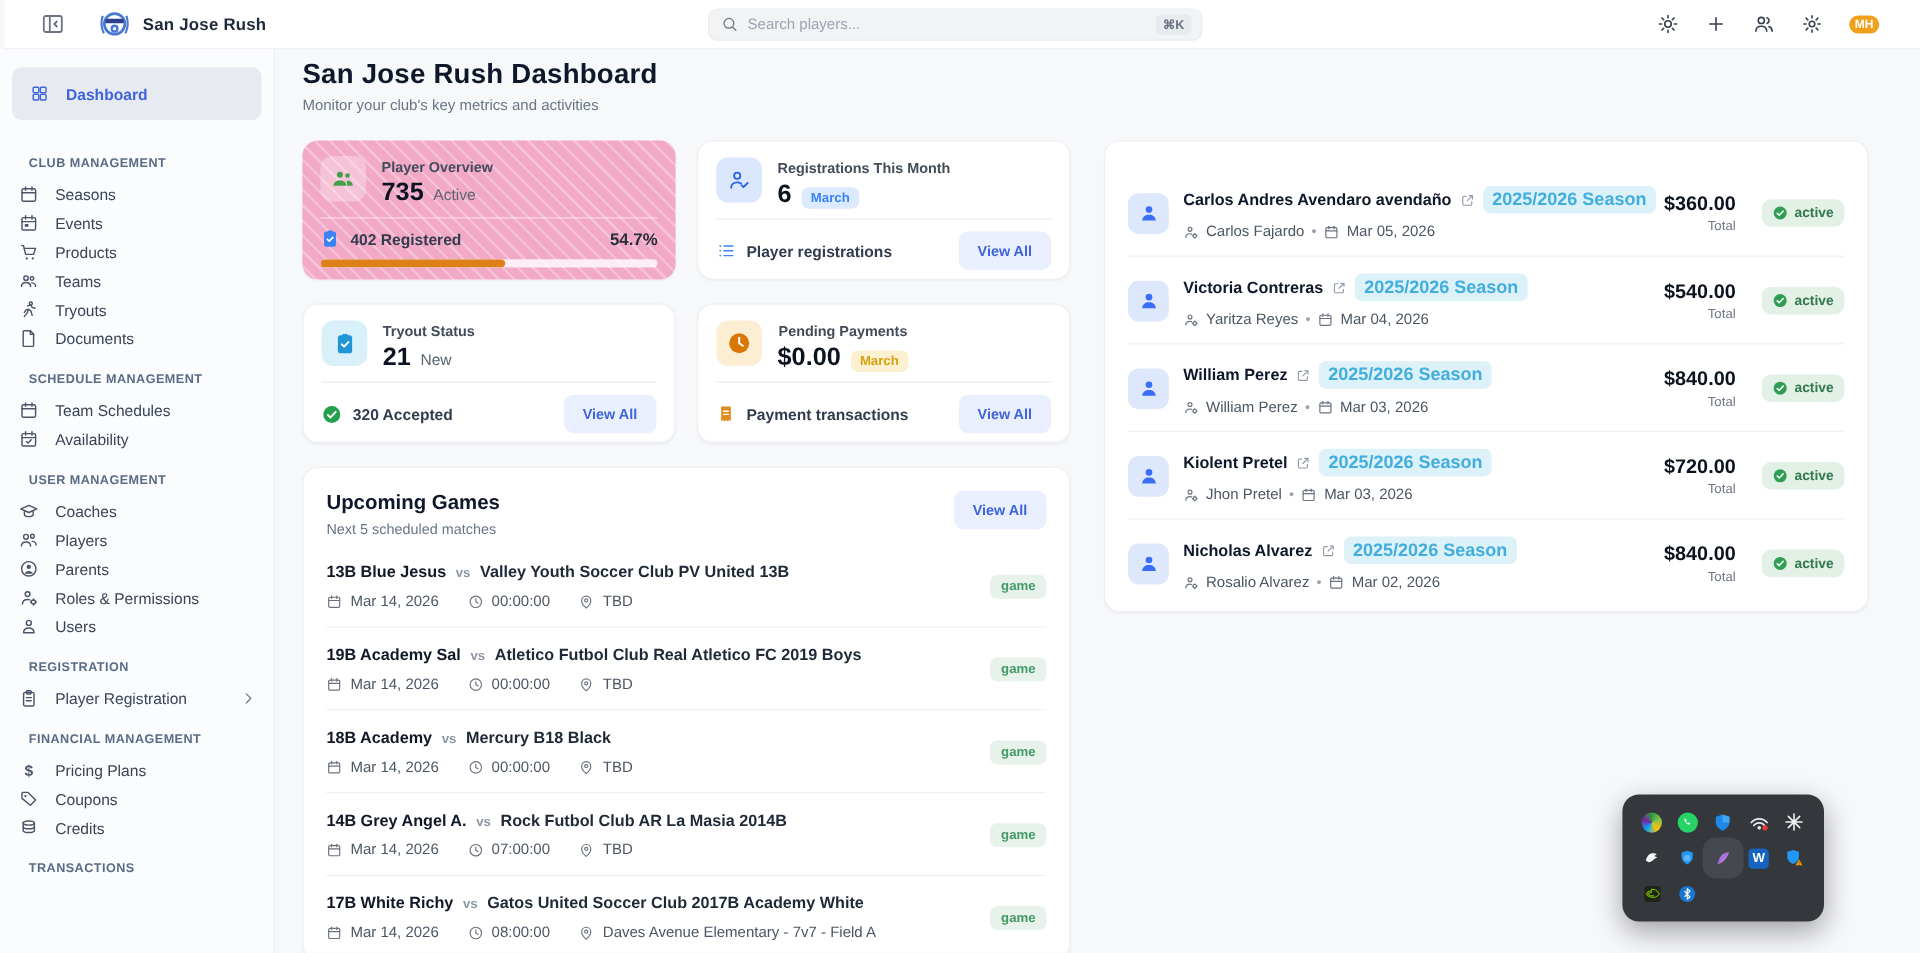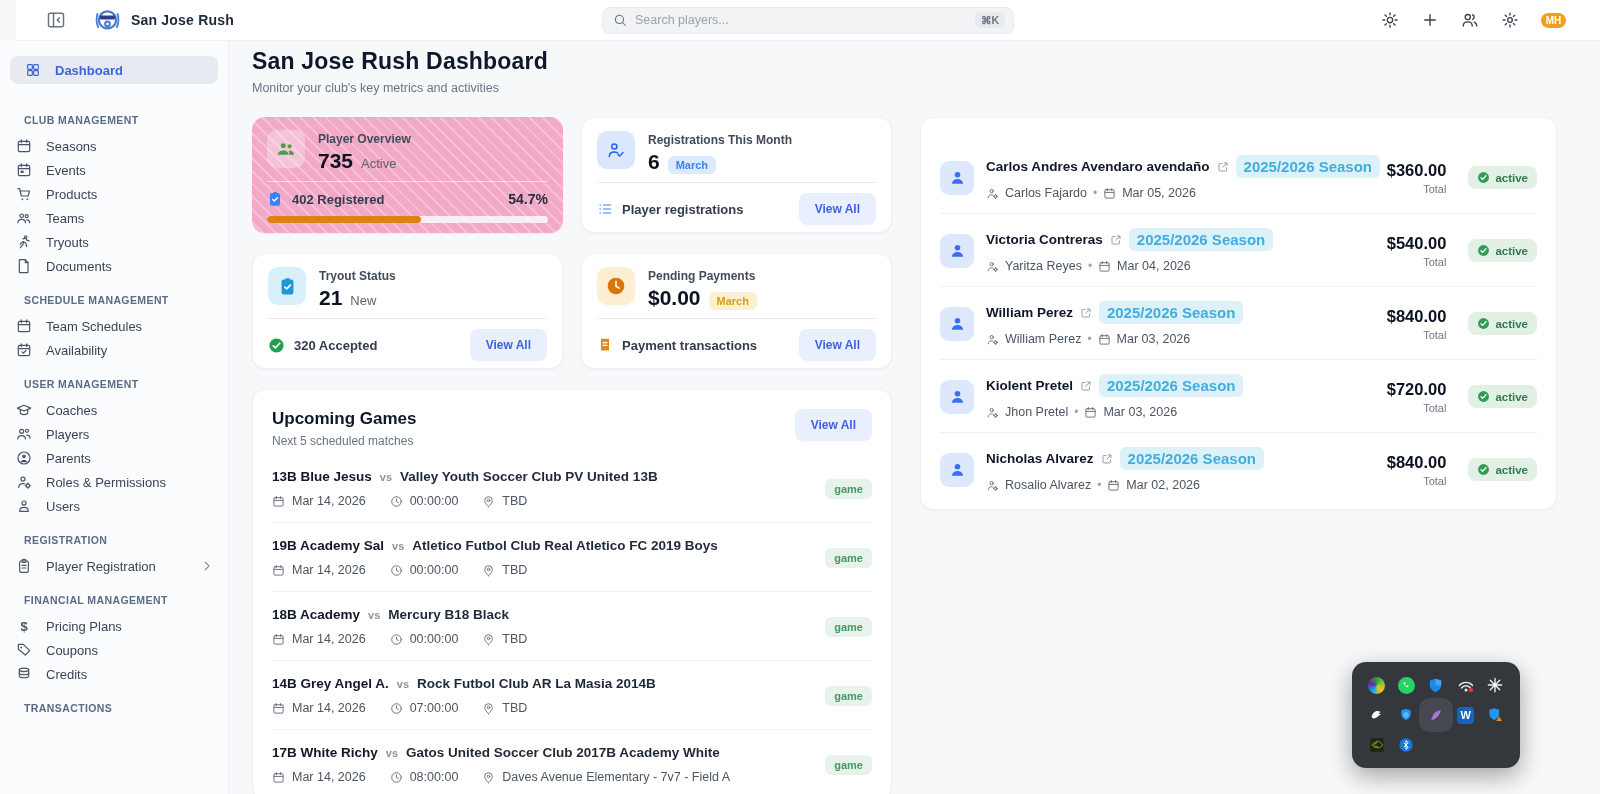--- a/index.html
+++ b/index.html
@@ -2,37 +2,37 @@
 <html><head>
 <meta charset="utf-8">
 <style>
   * { margin:0; padding:0; box-sizing:border-box; }
   html,body { width:1600px; height:794px; overflow:hidden; }
   body { background:#f7f8fa; font-family:"Liberation Sans", sans-serif; color:#1b2433; position:relative; }
   svg { display:block; }
   .ic { stroke:currentColor; fill:none; stroke-width:1.8; stroke-linecap:round; stroke-linejoin:round; }
 
   
-  .header { position:absolute; top:0; left:16px; right:0; height:41px; background:#fff; border-bottom:1px solid #eef0f3; display:flex; align-items:center; z-index:10; }
+  .header { position:absolute; top:0; left:4px; right:0; height:41px; background:#fff; border-bottom:1px solid #eef0f3; display:flex; align-items:center; z-index:10; }
   .hd-left { display:flex; align-items:center; gap:10px; padding-left:30px; width:560px; }
   .collapse-btn { color:#6b7280; width:20px; height:20px; cursor:pointer; }
   .crest { width:27px; height:27px; margin-left:18px; }
   .brand { font-size:14px; font-weight:bold; color:#1e293b; letter-spacing:.2px; }
   .searchbar { display:flex; align-items:center; width:412px; height:27px; background:#f1f3f5; border:1px solid #e9ecef; border-radius:8px; padding:0 8px 0 10px; gap:8px; margin-left:26px; }
   .searchbar input { border:0; outline:0; background:transparent; flex:1; font-size:12.5px; color:#374151; font-family:"Liberation Sans", sans-serif; }
   .searchbar input::placeholder { color:#9aa3af; }
   .search-ic { width:14px; height:14px; color:#6b7280; }
   .kbd { background:#e7eaee; border-radius:5px; font-size:10.5px; color:#6b7280; padding:2px 6px; font-weight:bold; }
   .hd-right { margin-left:auto; display:flex; align-items:center; gap:22px; padding-right:34px; }
   .hd-icon { width:18px; height:18px; color:#374151; cursor:pointer; }
   .avatar { width:25px; height:15px; border-radius:8px; background:#f0a11c; color:#fff; font-size:10px; font-weight:bold; display:flex; align-items:center; justify-content:center; }
 
   
   .sidebar { position:absolute; top:41px; left:0; bottom:0; width:229px; background:#fbfcfe; border-right:1px solid #ecedf1; padding-top:15px; overflow:hidden; }
-  .side-active { margin:0 10px 14px 10px; height:28px; background:#e7eaf1; border-radius:8px; display:flex; align-items:center; gap:14px; padding-left:15px; cursor:pointer; }
+  .side-active { margin:0 10px 14px 10px; height:44px; background:#e7eaf1; border-radius:8px; display:flex; align-items:center; gap:14px; padding-left:15px; cursor:pointer; }
   .side-active .si { color:#3e63dd; }
   .side-active span { color:#3e63dd; font-size:13px; font-weight:bold; }
   .side-sec { padding:16px 0 8px 24px; font-size:10.5px; font-weight:bold; letter-spacing:.4px; color:#5a6b85; }
   .side-item { height:24px; display:flex; align-items:center; gap:14px; padding-left:16px; cursor:pointer; }
   .side-item span.lbl { font-size:13px; color:#3b4456; }
   .si { width:16px; height:16px; color:#4a5568; flex:0 0 auto; }
   .dollar-glyph { width:16px; text-align:center; font-size:13px; color:#4a5568; font-weight:bold; }
   .side-chev { margin-left:auto; margin-right:14px; width:14px; height:14px; color:#6b7280; }
 
   
@@ -41,21 +41,21 @@
   .page-sub { font-size:12.5px; color:#697586; margin-top:6px; }
   .cols { display:flex; margin-top:22px; align-items:flex-start; }
   .col-left { width:640px; }
   .col-right { width:637px; margin-left:28px; }
 
   .stat-grid { display:flex; flex-wrap:wrap; gap:20px 18px; }
   .card { background:#fff; border:1px solid #eef0f4; border-radius:13px; box-shadow:0 1px 2px rgba(16,24,40,.04); }
   .stat-card { width:311px; height:116px; padding:13px 15px 12px 15px; position:relative; }
   .stat-top { display:flex; align-items:flex-start; gap:13px; }
   .icon-box { width:38px; height:38px; border-radius:10px; display:flex; align-items:center; justify-content:center; }
-  .stat-title { font-size:12px; font-weight:bold; color:#424b5a; margin-top:2px; }
+  .stat-title { font-size:12px; font-weight:bold; color:#424b5a; margin-top:2px;text-align:center; }
   .stat-line { display:flex; align-items:baseline; gap:8px; margin-top:3px; }
   .stat-value { font-size:21px; font-weight:800; color:#0b1220; }
   .stat-unit { font-size:13px; color:#5b6472; }
   .pill { font-size:11px; font-weight:bold; border-radius:6px; padding:3px 8px; }
   .pill-blue { background:#dbeafe; color:#3b82f6; }
   .pill-amber { background:#fbf0cf; color:#d8a013; }
   .stat-div { border-top:1px solid #e8ebf0; margin:8px 0 0 0; }
   .stat-foot { display:flex; align-items:center; gap:9px; margin-top:10px; height:32px; }
   .foot-label { font-size:13px; font-weight:bold; color:#333c4e; }
   .viewall { margin-left:auto; background:#e9effd; color:#3e63dd; font-size:12px; font-weight:bold; border:0; border-radius:8px; padding:9px 16px; cursor:pointer; font-family:"Liberation Sans", sans-serif; }

